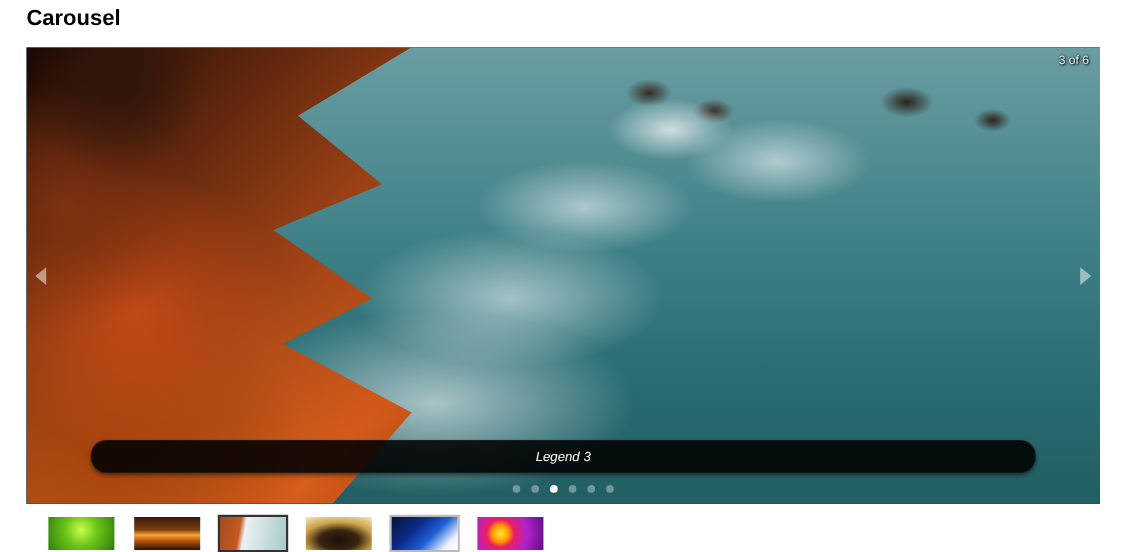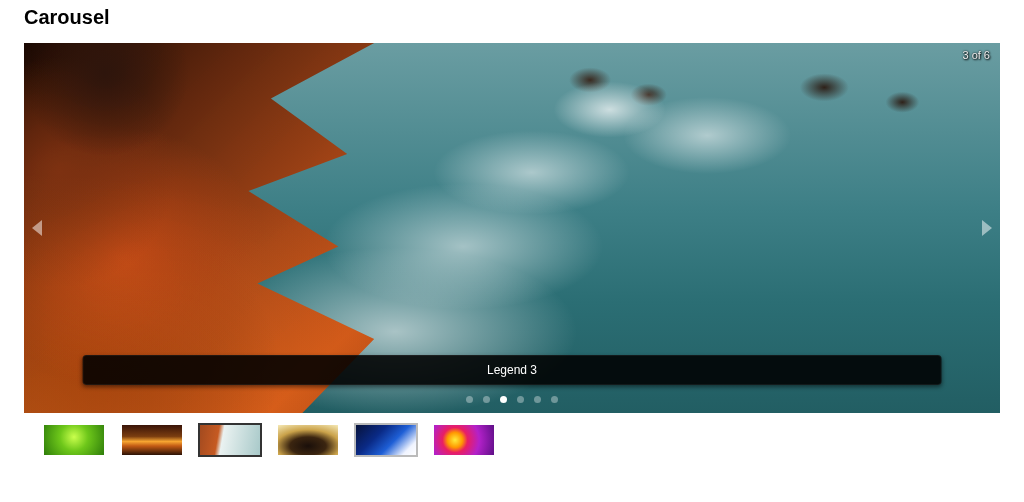--- a/index.html
+++ b/index.html
@@ -1,19 +1,19 @@
 <!DOCTYPE html>
 <html><head>
 <meta charset="utf-8">
 <style>
   html,body{margin:0;padding:0;background:#fff;font-family:"Helvetica Neue",Arial,sans-serif;color:#333;}
   body{width:1024px;height:502px;overflow:hidden;}
   .page{padding:0 24px;}
   h1{margin:6px 0 14px 0;font-size:20px;font-weight:600;color:#000000;}
-  .carousel{position:relative;width:100%;height:370px;background:#0f172a;overflow:hidden;}
+  .carousel{position:relative;width:100%;height:415px;background:#0f172a;overflow:hidden;}
   .carousel .slide{position:absolute;inset:0;}
   
   .carousel .slide .paint{
     position:absolute;inset:0;
     background:
       
       radial-gradient(80px 40px at 60% 18%, rgba(255,255,255,.70), rgba(255,255,255,0) 70%),
       radial-gradient(120px 55px at 70% 25%, rgba(255,255,255,.55), rgba(255,255,255,0) 70%),
       radial-gradient(140px 60px at 52% 35%, rgba(255,255,255,.55), rgba(255,255,255,0) 70%),
       radial-gradient(200px 90px at 45% 55%, rgba(255,255,255,.55), rgba(255,255,255,0) 70%),
@@ -42,22 +42,23 @@
     background:radial-gradient(800px 400px at 0% 100%, rgba(255,140,40,.25), rgba(0,0,0,0) 60%);
   }
   .counter{position:absolute;top:6px;right:10px;color:#eee;font-size:11px;text-shadow:0 0 2px #000, 1px 1px 2px #000;}
   .arrow{position:absolute;top:50%;transform:translateY(-50%);width:0;height:0;border-top:8px solid transparent;border-bottom:8px solid transparent;cursor:pointer;opacity:.5;}
   .arrow.prev{left:8px;border-right:10px solid #fff;}
   .arrow.next{right:8px;border-left:10px solid #fff;}
   .caption{
     position:absolute;left:50%;bottom:28px;transform:translateX(-50%);
     width:88%;padding:8px 0;text-align:center;color:#fff;font-size:12px;
     background:rgba(0,0,0,.88);
-    border-radius:4px;
+    border-radius:14px;
     box-shadow:0 0 0 1px rgba(255,255,255,.06) inset, 0 2px 4px rgba(0,0,0,.5);
+    font-style:italic;
   }
   .dots{position:absolute;left:50%;bottom:10px;transform:translateX(-50%);display:flex;gap:10px;}
   .dot{width:7px;height:7px;border-radius:50%;background:rgba(255,255,255,.35);cursor:pointer;}
   .dot.active{background:#fff;}
   .thumbs{display:flex;gap:14px;margin-top:10px;padding-left:18px;}
   .thumb{width:60px;height:30px;border:2px solid transparent;cursor:pointer;box-sizing:content-box;}
   .thumb.selected{border-color:#333;}
   .thumb .img{width:100%;height:100%;}
   
   .t-green .img{background:radial-gradient(circle at 50% 40%, #caff4d 0%, #6ec71a 40%, #2e7d0a 100%);}

